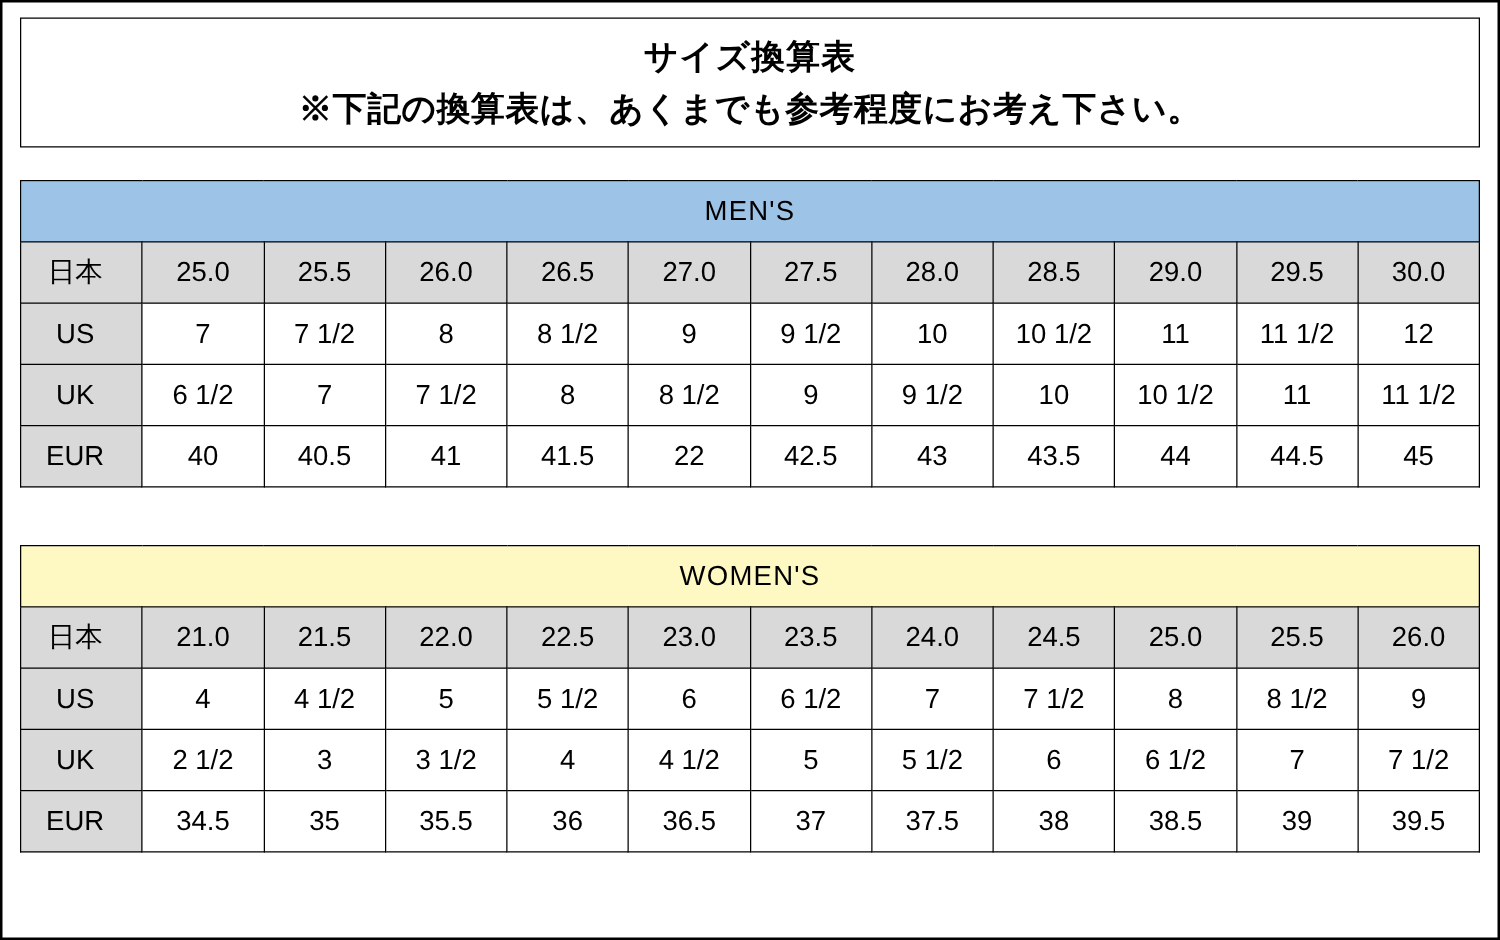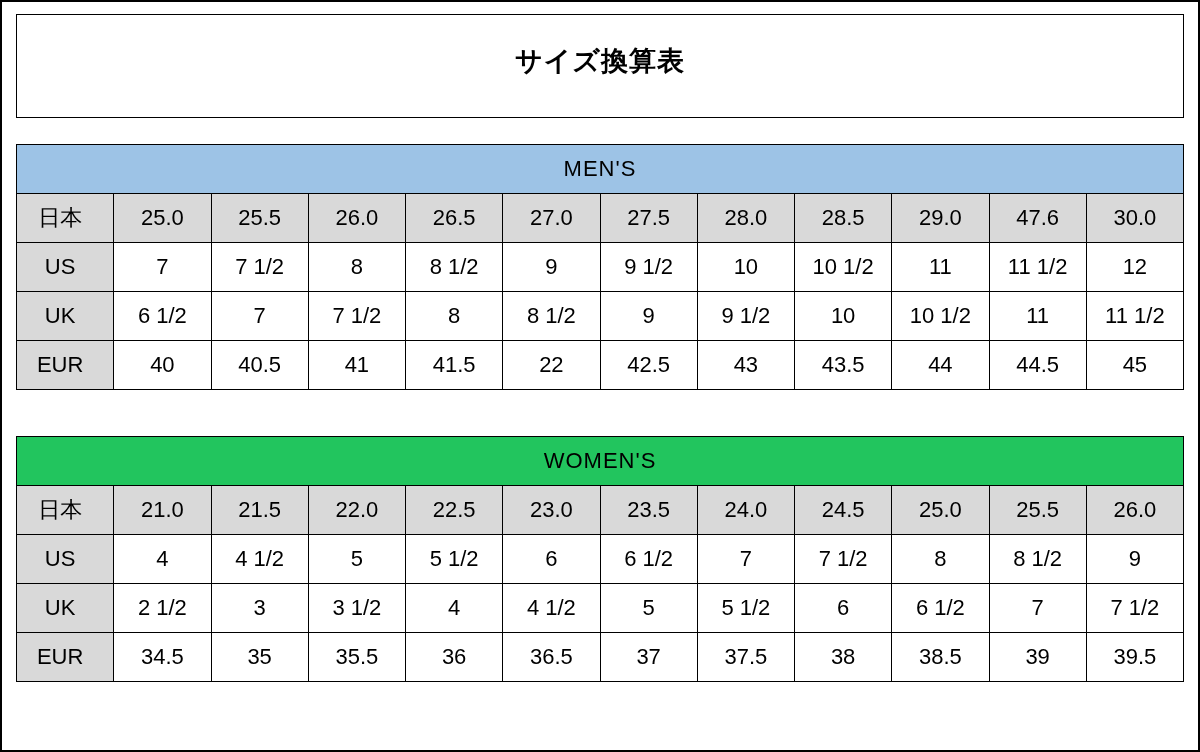--- a/index.html
+++ b/index.html
@@ -67,21 +67,21 @@
     height: 48px;
     padding: 0;
   }
   .banner {
     font-size: 23px;
     font-weight: bold;
     letter-spacing: 1px;
     height: 46px;
   }
   .banner-men { background: #9dc3e6; }
-  .banner-women { background: #22c55e; }
+  .banner-women { background: #fef9c3; }
 
   .row-label {
     background: #d9d9d9;
     text-align: right;
     padding-right: 10px !important;
     font-weight: bold;
     font-size: 22px;
     width: 185px;
     margin-left: 14px;
   }
@@ -93,20 +93,21 @@
     background: #ffffff;
   }
 </style>
 </head>
 <body>
 
 <div class="page">
 
   <div class="title-block">
     <div class="title-main">サイズ換算表</div>
+    <div class="title-note">※下記の換算表は、あくまでも参考程度にお考え下さい。</div>
   </div>
 
   <div class="gap-1"></div>
 
   <div class="table-wrap">
     <table class="size-table">
       <tbody>
         <tr>
           <td class="banner banner-men" colspan="12">MEN'S</td>
         </tr>
@@ -115,21 +116,21 @@
           <td class="row-label">日本</td>
           <td class="hdr-cell">25.0</td>
           <td class="hdr-cell">25.5</td>
           <td class="hdr-cell">26.0</td>
           <td class="hdr-cell">26.5</td>
           <td class="hdr-cell">27.0</td>
           <td class="hdr-cell">27.5</td>
           <td class="hdr-cell">28.0</td>
           <td class="hdr-cell">28.5</td>
           <td class="hdr-cell">29.0</td>
-          <td class="hdr-cell">47.6</td>
+          <td class="hdr-cell">29.5</td>
           <td class="hdr-cell">30.0</td>
         </tr>
 
         <tr>
           <td class="row-label">US</td>
           <td class="val-cell">7</td>
           <td class="val-cell">7 1/2</td>
           <td class="val-cell">8</td>
           <td class="val-cell">8 1/2</td>
           <td class="val-cell">9</td>

